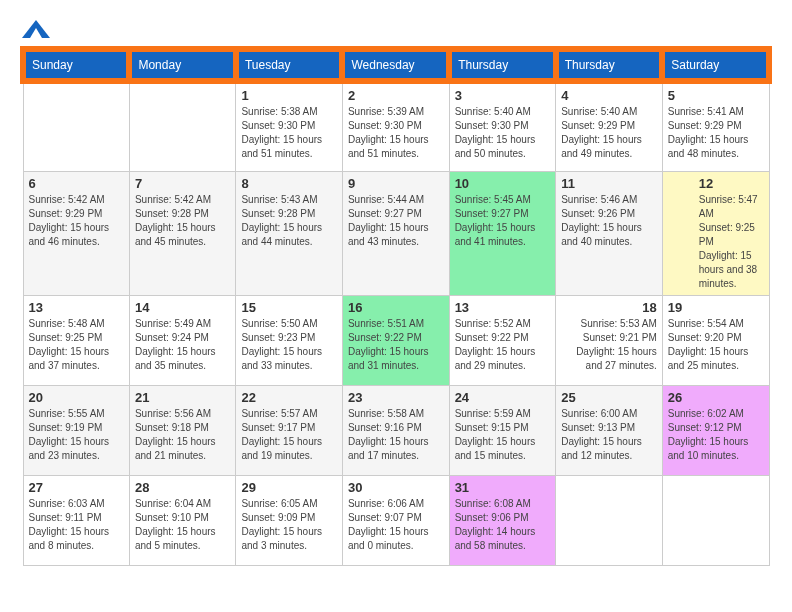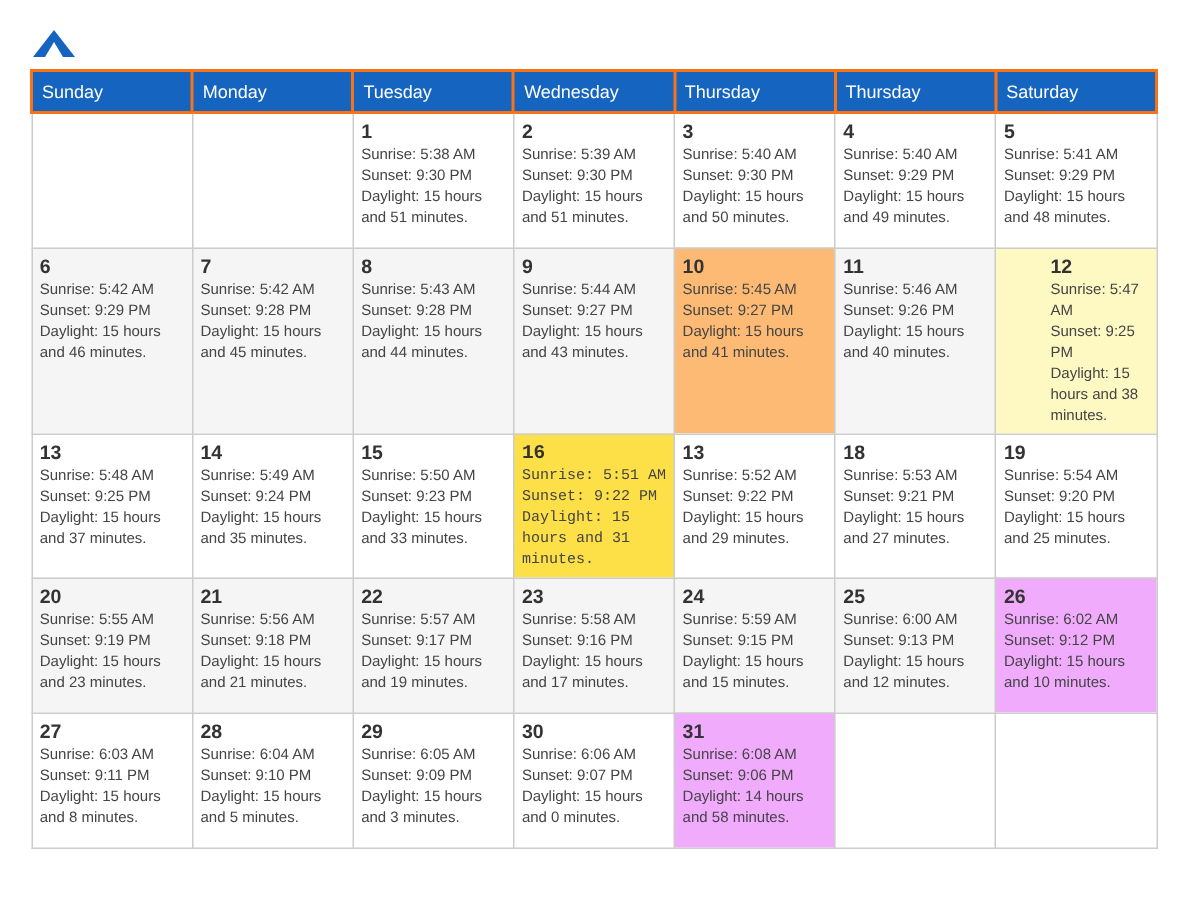--- a/index.html
+++ b/index.html
@@ -38,21 +38,21 @@
       border-collapse: collapse;
       font-size: 11px;
     }
     .calendar th {
       background: #1565c0;
       color: #fff;
       text-align: left;
       padding: 6px 6px;
       font-size: 12px;
       font-weight: normal;
-      border: 2px solid #f97316;
+      border: 6px solid #f97316;
     }
     .calendar td {
       border: 1px solid #ccc;
       vertical-align: top;
       padding: 4px 5px;
       width: 107px;
       min-height: 80px;
       height: 90px;
     }
     .day-num {
@@ -140,21 +140,21 @@
           <div class="day-detail">Sunrise: 5:42 AM<br>Sunset: 9:28 PM<br>Daylight: 15 hours and 45 minutes.</div>
         </td>
         <td style="background: rgb(245, 245, 245);">
           <span class="day-num">8</span>
           <div class="day-detail">Sunrise: 5:43 AM<br>Sunset: 9:28 PM<br>Daylight: 15 hours and 44 minutes.</div>
         </td>
         <td style="background: rgb(245, 245, 245);">
           <span class="day-num">9</span>
           <div class="day-detail">Sunrise: 5:44 AM<br>Sunset: 9:27 PM<br>Daylight: 15 hours and 43 minutes.</div>
         </td>
-        <td style="background: #fdba74;">
+        <td style="background: #86efac;">
           <span class="day-num">10</span>
           <div class="day-detail">Sunrise: 5:45 AM<br>Sunset: 9:27 PM<br>Daylight: 15 hours and 41 minutes.</div>
         </td>
         <td style="background: rgb(245, 245, 245);">
           <span class="day-num">11</span>
           <div class="day-detail">Sunrise: 5:46 AM<br>Sunset: 9:26 PM<br>Daylight: 15 hours and 40 minutes.</div>
         </td>
         <td style="background: #fef9c3; padding-left: 36px;">
           <span class="day-num">12</span>
           <div class="day-detail">Sunrise: 5:47 AM<br>Sunset: 9:25 PM<br>Daylight: 15 hours and 38 minutes.</div>
@@ -166,29 +166,29 @@
           <div class="day-detail">Sunrise: 5:48 AM<br>Sunset: 9:25 PM<br>Daylight: 15 hours and 37 minutes.</div>
         </td>
         <td style="background: rgb(255, 255, 255);">
           <span class="day-num">14</span>
           <div class="day-detail">Sunrise: 5:49 AM<br>Sunset: 9:24 PM<br>Daylight: 15 hours and 35 minutes.</div>
         </td>
         <td style="background: rgb(255, 255, 255);">
           <span class="day-num">15</span>
           <div class="day-detail">Sunrise: 5:50 AM<br>Sunset: 9:23 PM<br>Daylight: 15 hours and 33 minutes.</div>
         </td>
-        <td style="background: #fde047; font-family: Liberation Mono, monospace;">
+        <td style="background: #86efac;">
           <span class="day-num">16</span>
           <div class="day-detail">Sunrise: 5:51 AM<br>Sunset: 9:22 PM<br>Daylight: 15 hours and 31 minutes.</div>
         </td>
         <td style="background: rgb(255, 255, 255);">
           <span class="day-num">13</span>
           <div class="day-detail">Sunrise: 5:52 AM<br>Sunset: 9:22 PM<br>Daylight: 15 hours and 29 minutes.</div>
         </td>
-        <td style="background: rgb(255, 255, 255);">
+        <td style="background: rgb(255, 255, 255); text-align: right;">
           <span class="day-num">18</span>
           <div class="day-detail">Sunrise: 5:53 AM<br>Sunset: 9:21 PM<br>Daylight: 15 hours and 27 minutes.</div>
         </td>
         <td style="background: rgb(255, 255, 255);">
           <span class="day-num">19</span>
           <div class="day-detail">Sunrise: 5:54 AM<br>Sunset: 9:20 PM<br>Daylight: 15 hours and 25 minutes.</div>
         </td>
       </tr>
       <tr>
         <td style="background: rgb(245, 245, 245); margin-top: 46px;">

